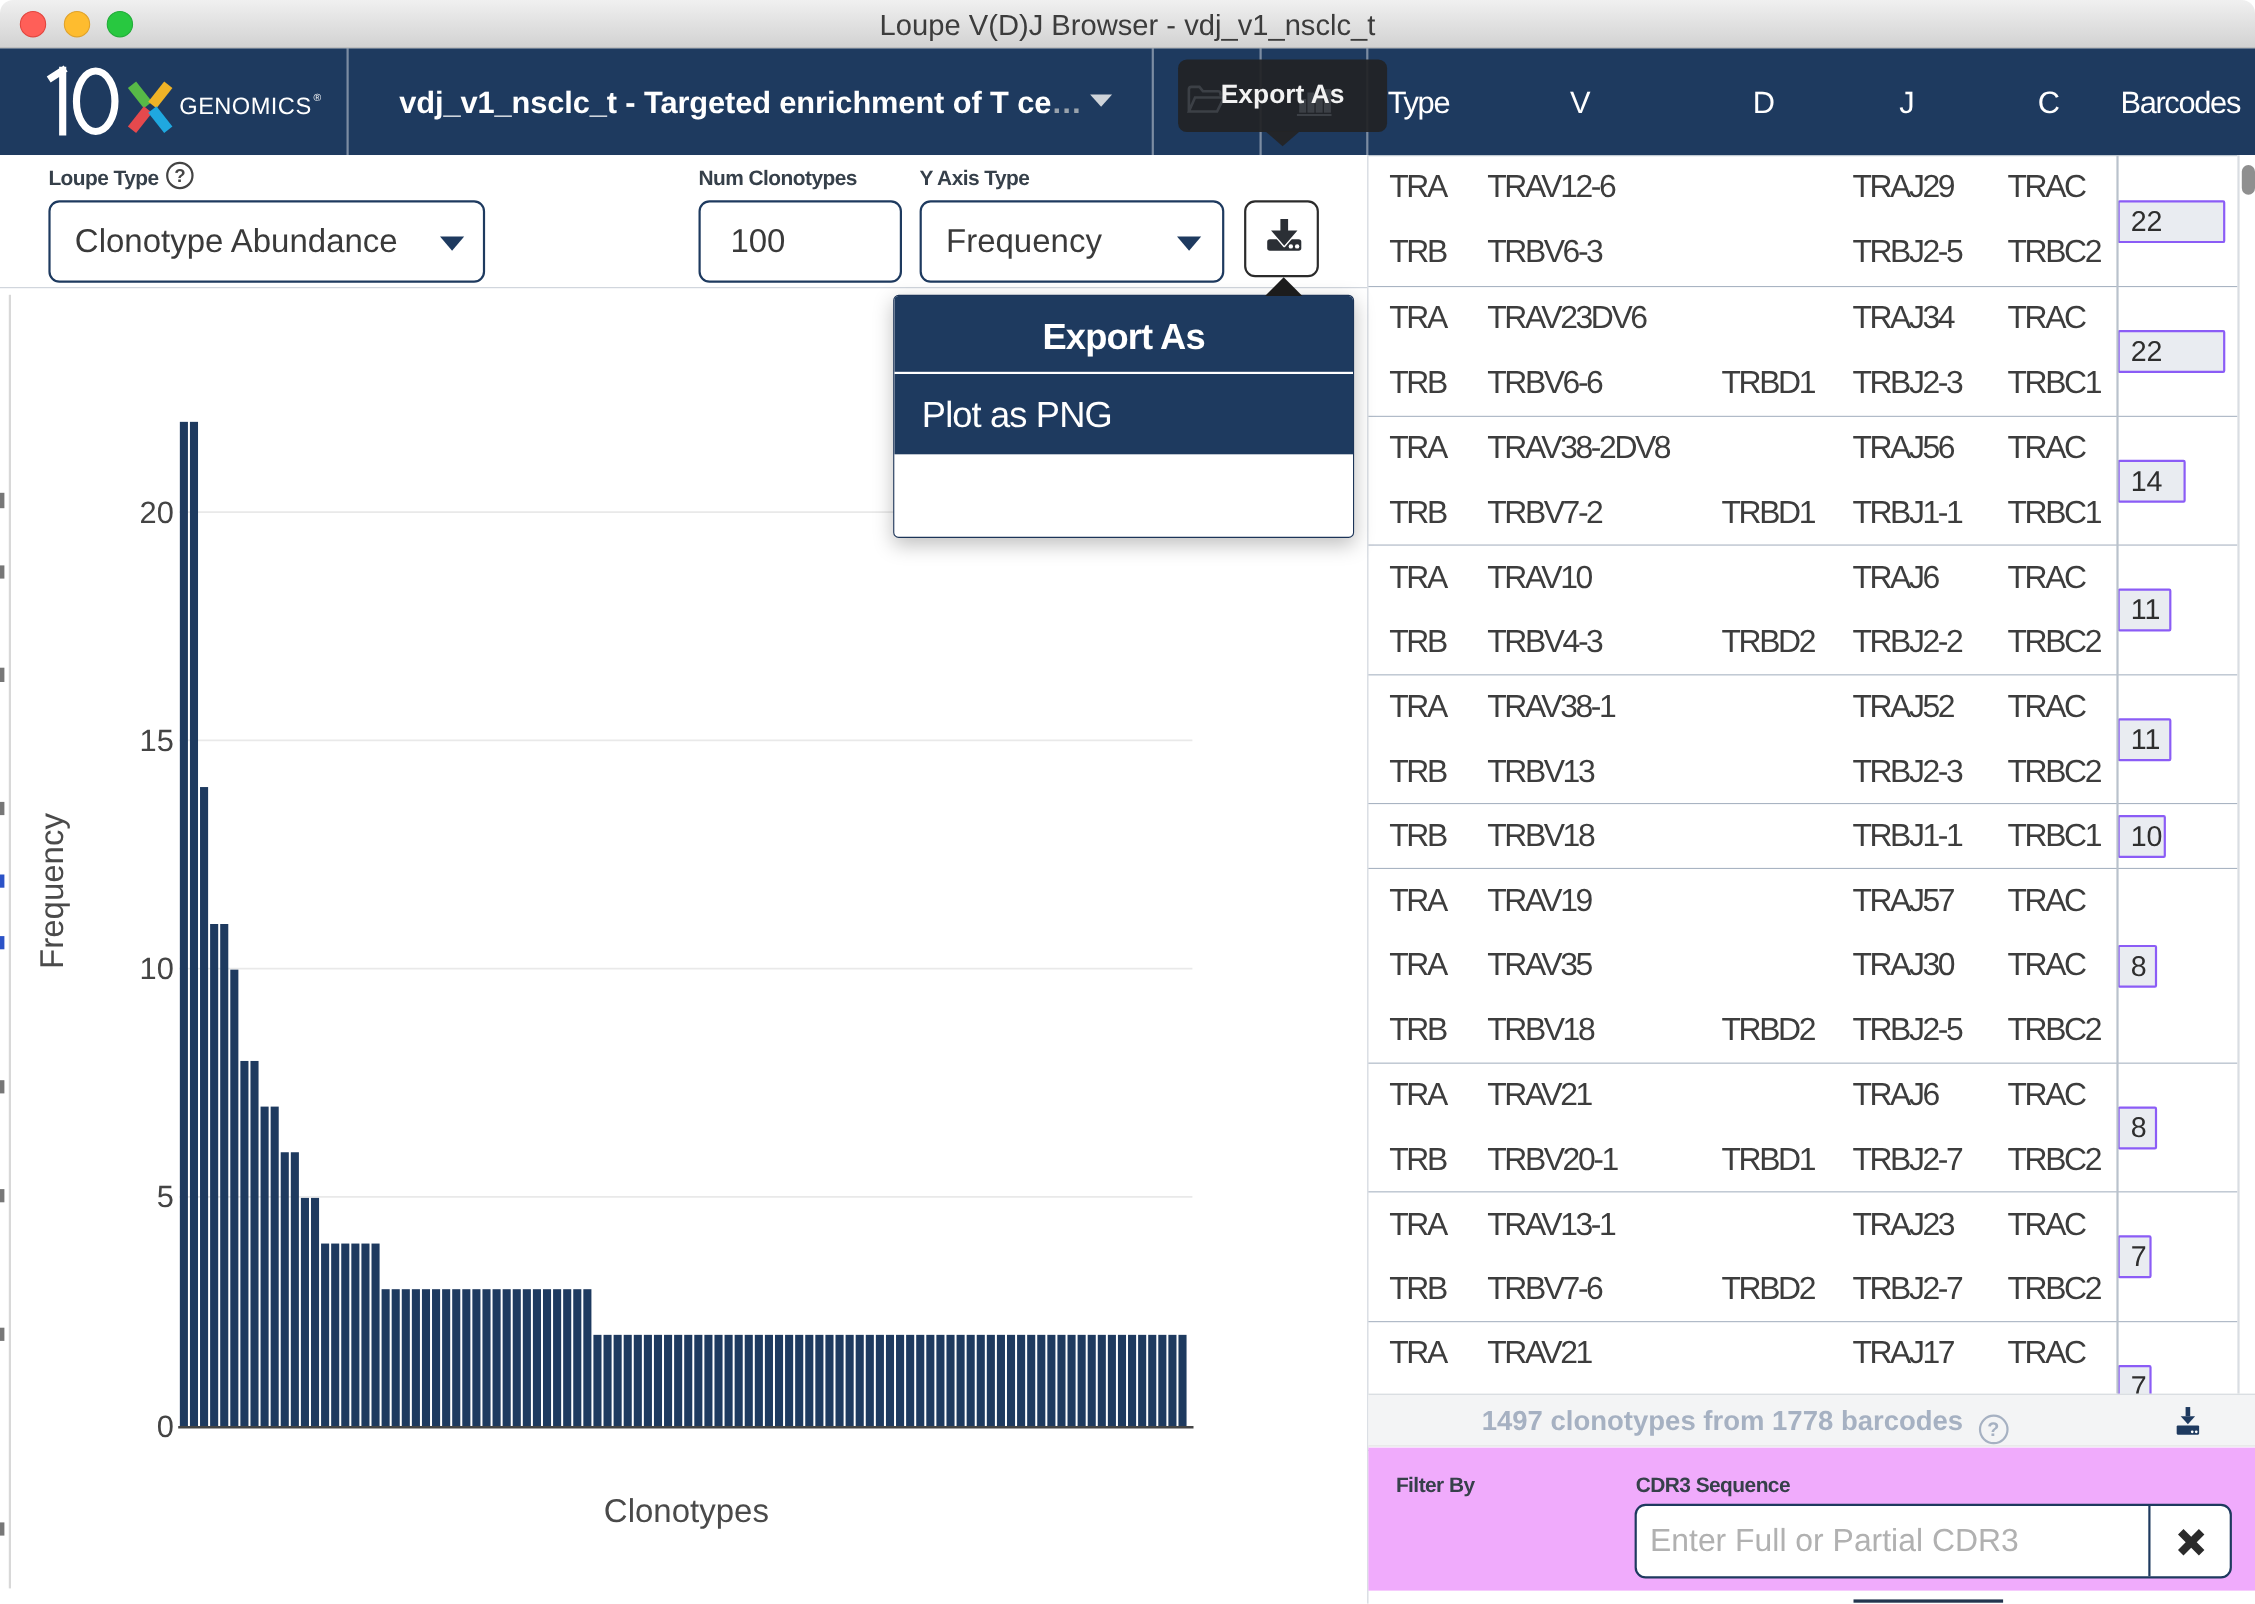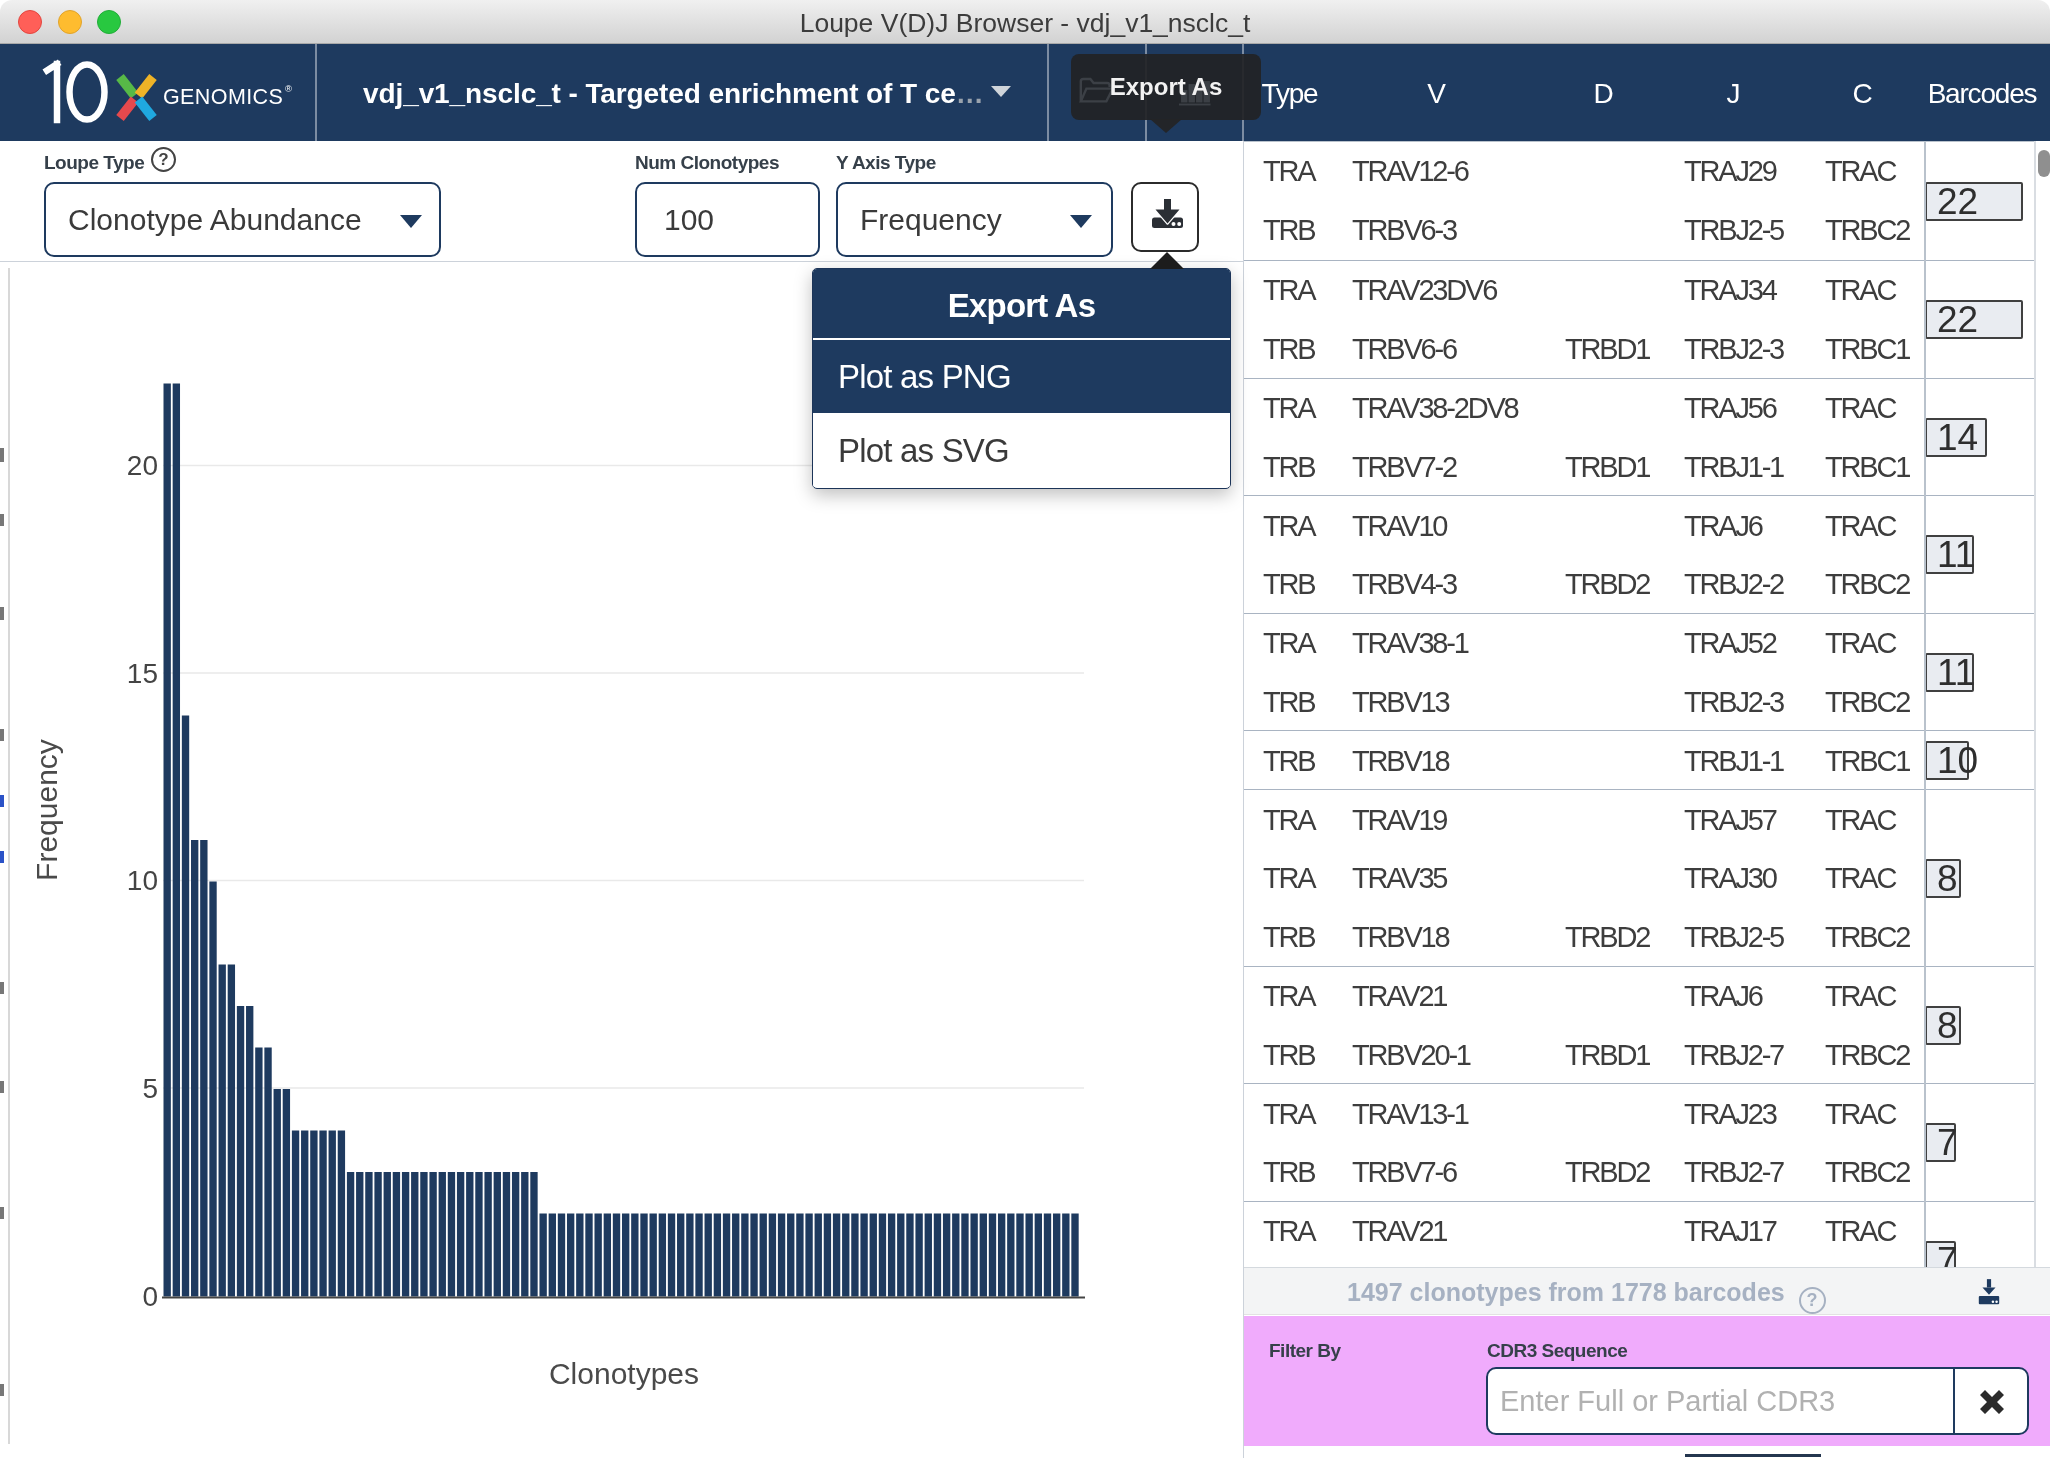--- a/index.html
+++ b/index.html
@@ -50,21 +50,21 @@
 #menu .mhead { height:71px; background:#1e3a5f; color:#fff; font-size:33px; font-weight:bold; letter-spacing:-0.8px; text-align:center; line-height:73px; border-bottom:2.5px solid #fff; }
 #menu .mitem1 { height:73px; background:#1e3a5f; color:#fff; font-size:33px; letter-spacing:-0.8px; line-height:74px; padding-left:25px; }
 #menu .mitem2 { height:74px; background:#fff; color:#3a3a3a; font-size:33px; letter-spacing:-0.8px; line-height:76px; padding-left:25px; }
 
 
 #rpanel { position:absolute; left:1243px; top:141px; width:807px; height:1317px; background:#fff; border-left:1.5px solid #ccd2da; }
 #rtable { position:absolute; left:0; top:0; width:790px; border-top:1.5px solid #b9c2cc; }
 .tgroup { position:relative; border-bottom:1.5px solid #a9b4c2; }
 .trow { position:relative; }
 .tc { position:absolute; top:50%; transform:translateY(-50%); font-size:29px; letter-spacing:-2.2px; color:#3d3d3d; white-space:nowrap; }
-.badge { position:absolute; left:681px; height:39px; background:#e9ecf1; border:2px solid #404040; font-size:37px; color:#2e2e2e;
+.badge { position:absolute; left:681px; height:39px; background:#e9ecf1; border:2px solid #8b5cf6; font-size:26px; color:#2e2e2e;
   line-height:35px; padding-left:10px; border-radius:2px; }
 #bc-sep { position:absolute; left:680px; top:0; width:1.5px; height:1126px; background:#b9c2cc; }
 #scroll-sep { position:absolute; left:790px; top:0; width:1.5px; height:1126px; background:#d9dde2; }
 #thumb { position:absolute; left:794px; top:9px; width:12px; height:27px; background:#8f8f8f; border-radius:6px; }
 
 #rfooter { position:absolute; left:0px; top:1125.8px; width:807px; height:48px; background:#f3f4f5; border-top:1.5px solid #d4d9de; border-bottom:1.5px solid #e2e2e2;
   font-size:25px; font-weight:bold; color:#a6b1c2; line-height:48px; }
 #rfooter .ftext { position:absolute; left:103px; top:0; }
 
 
@@ -147,21 +147,20 @@
         <circle cx="46.2" cy="40" r="2" fill="#fff"></circle>
       <path d="M 31 15 L 38 15 L 38 25.5 L 46.5 25.5 L 34.5 39.5 L 22.5 25.5 L 31 25.5 Z" fill="#2b2f35" stroke="#fff" stroke-width="2.5" stroke-linejoin="round"></path>
       <path d="M 31 15 L 38 15 L 38 25.5 L 46.5 25.5 L 34.5 39.5 L 22.5 25.5 L 31 25.5 Z" fill="#2b2f35"></path>
     </svg>
   </div>
 
   <div id="menu-arrow"></div>
   <div id="menu">
     <div class="mhead">Export As</div>
     <div class="mitem1">Plot as PNG</div>
-    <div class="mitem2">Plot as SVG</div>
   </div>
 
   <svg class="abs" style="left:0; top:262px;" width="1243" height="1196" viewBox="0 0 1243 1196">
     <g transform="translate(0,-262)">
       <line x1="163" y1="1088" x2="1084" y2="1088" stroke="#e9e9e9" stroke-width="1.6"></line>
         <line x1="163" y1="880.5" x2="1084" y2="880.5" stroke="#e9e9e9" stroke-width="1.6"></line>
         <line x1="163" y1="673" x2="1084" y2="673" stroke="#e9e9e9" stroke-width="1.6"></line>
         <line x1="163" y1="465.5" x2="1084" y2="465.5" stroke="#e9e9e9" stroke-width="1.6"></line>
       <g fill="#1e3a5f">
           <rect x="163.50" y="383.5" width="7.35" height="913.0"></rect>

